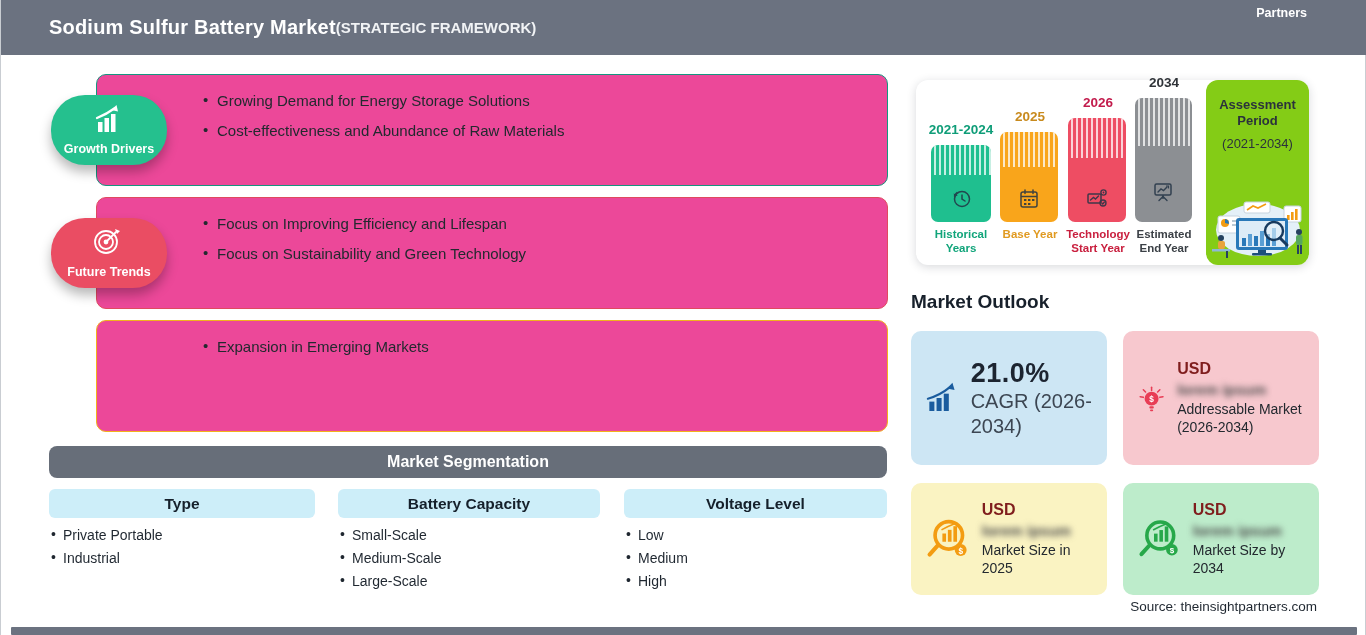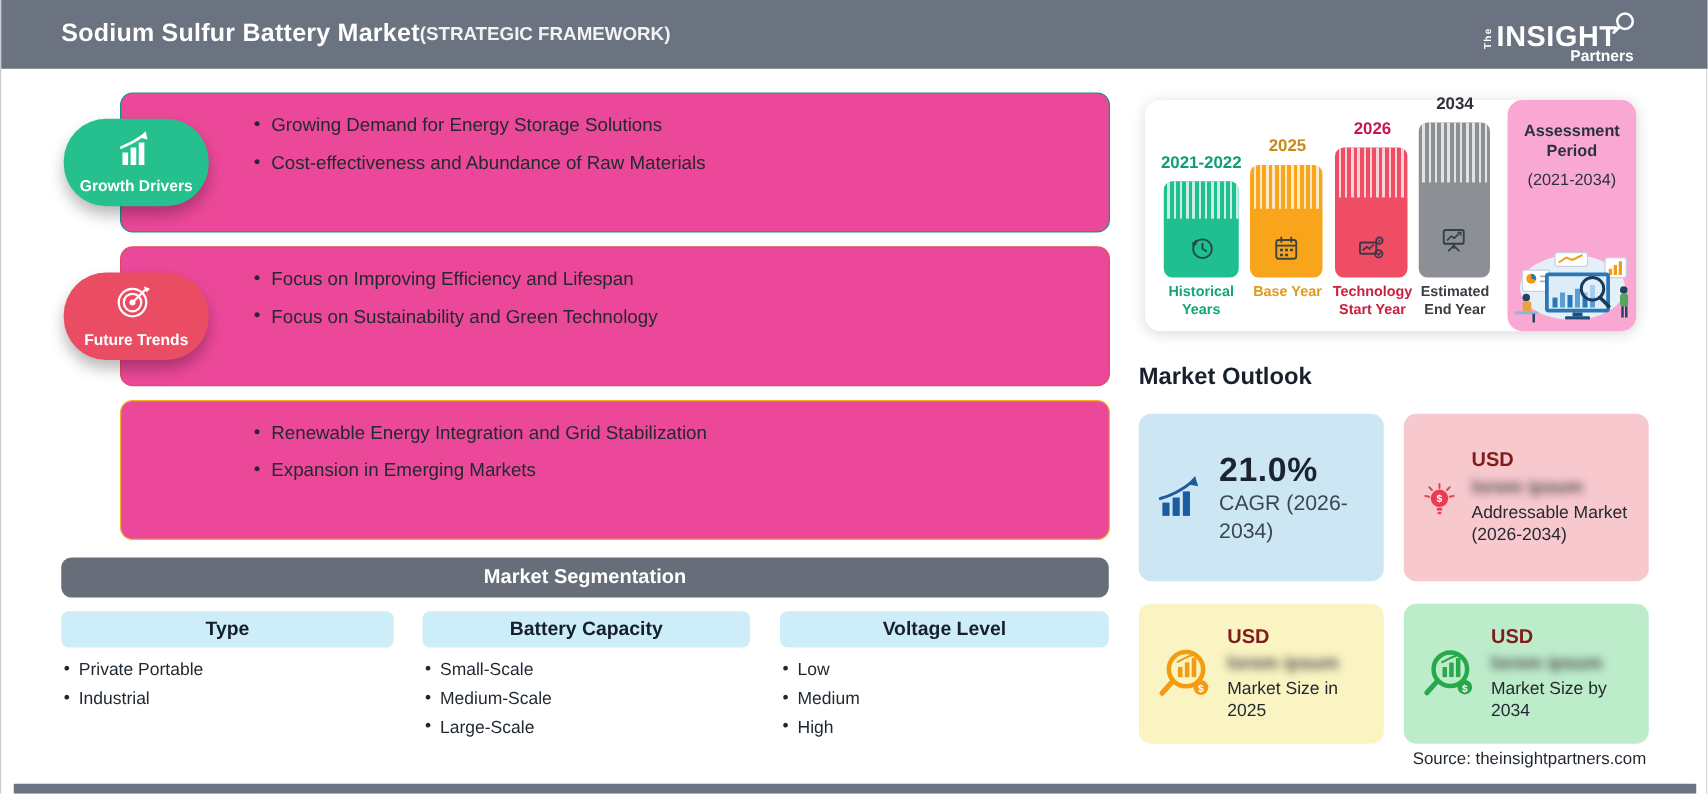--- a/index.html
+++ b/index.html
@@ -46,57 +46,49 @@
 
   
   .tl-card { position:absolute; left:915px; top:80px; width:393px; height:185px; background:#fff;
              border-radius:12px; box-shadow:0 2px 10px rgba(40,45,60,.18); }
   .tl-bar { position:absolute; border-radius:7px; overflow:hidden; }
   .tl-stripes { position:absolute; left:0; top:0; width:100%;
      background-image:repeating-linear-gradient(90deg, rgba(255,255,255,0) 0 3px, rgba(255,255,255,.75) 3px 5px); }
   .tl-year { position:absolute; font-size:13.5px; font-weight:bold; text-align:center; white-space:nowrap; }
   .tl-lab { position:absolute; top:148px; font-size:11.5px; font-weight:bold; text-align:center; line-height:1.2; }
   .tl-ico { position:absolute; opacity:.85; }
-  .assess { position:absolute; left:290px; top:0; width:103px; height:185px; background:#f9a8d4;
+  .assess { position:absolute; left:290px; top:0; width:103px; height:185px; background:#84cc16;
             border-radius:12px; text-align:center; padding-top:17px; }
   .assess-line { font-size:13px; font-weight:bold; color:#2b323c; line-height:1.25; }
   .assess-range { font-size:13px; color:#2b323c; margin-top:6px; font-weight:400; }
   .assess svg { position:absolute; left:2px; bottom:5px; }
 
   
   .mo-heading { position:absolute; left:910px; top:291px; font-size:19px; font-weight:bold; color:#17202b; }
   .mo-card { position:absolute; width:196px; border-radius:10px; display:flex; align-items:center;
              padding:0 12px 0 14px; gap:11px; }
   .mo-card .stack { display:flex; flex-direction:column; }
   .mo-value { font-size:27px; font-weight:bold; color:#1c2430; letter-spacing:.5px; }
-  .mo-caption { font-size:17px; color:#3c4652; margin-top:0; line-height:1.25; }
+  .mo-caption { font-size:20px; color:#3c4652; margin-top:0; line-height:1.25; }
   .mo-usd { font-size:16px; font-weight:bold; color:#7f1d1d; }
   .mo-blur { font-size:15px; font-weight:bold; color:#4c4c4c; filter:blur(3.4px); margin:3px 0 2px; }
   .mo-cap2 { font-size:14px; color:#23292f; line-height:1.3; }
 
   .source { position:absolute; right:48px; top:599px; font-size:13.5px; color:#1f2730; }
   .bottom-bar { position:absolute; left:10px; top:627px; width:1346px; height:8px; background:#6b7280; border-radius:1px; }
 </style>
 </head>
 <body>
 
 <div class="page">
 
   <div class="header">
     <span class="header-title">Sodium Sulfur Battery Market</span>
     <span class="header-sub">(STRATEGIC FRAMEWORK)</span>
     <div class="logo">
-      <div class="logo-row">
-        <span class="logo-the">The</span>
-        <span class="logo-insight">INSIGHT</span>
-        <svg class="logo-mag" width="20" height="20" viewBox="0 0 20 20">
-          <circle cx="11" cy="8" r="6.2" fill="none" stroke="#fff" stroke-width="2"></circle>
-          <line x1="6.5" y1="12.5" x2="2" y2="17" stroke="#fff" stroke-width="2.4" stroke-linecap="round"></line>
-        </svg>
-      </div>
       <div class="logo-partners">Partners</div>
     </div>
   </div>
 
   <div class="fw-box" style="top:74px;border-color:#15967f">
     <ul>
       <li>Growing Demand for Energy Storage Solutions</li>
       <li>Cost-effectiveness and Abundance of Raw Materials</li>
     </ul>
   </div>
@@ -123,21 +115,20 @@
       <circle cx="17" cy="17" r="7" fill="none" stroke="#fff" stroke-width="1.8"></circle>
       <circle cx="17" cy="17" r="2.4" fill="#fff"></circle>
       <line x1="17" y1="17" x2="27" y2="7" stroke="#fff" stroke-width="1.8" stroke-linecap="round"></line>
       <path d="M26 4 L31 6 L28 9 Z" fill="#fff"></path>
     </svg>
     <span class="badge-label">Future Trends</span>
   </div>
 
   <div class="fw-box" style="top:320px;border-color:#f2b21c">
     <ul>
-      <li>Renewable Energy Integration and Grid Stabilization</li>
       <li>Expansion in Emerging Markets</li>
     </ul>
   </div>
 
   <div class="seg-bar">
     <span>Market Segmentation</span>
   </div>
   <div class="seg-pill" style="left:48px;width:266px">
     <span>Type</span>
   </div>
@@ -157,21 +148,21 @@
     <li>Large-Scale</li>
   </ul>
   <ul class="seg-list" style="left:625px;top:527px">
     <li>Low</li>
     <li>Medium</li>
     <li>High</li>
   </ul>
 
   <div class="tl-card">
 
-    <span class="tl-year" style="left:5px;top:42px;width:80px;color:#0f9d78">2021-2022</span>
+    <span class="tl-year" style="left:5px;top:42px;width:80px;color:#0f9d78">2021-2024</span>
     <div class="tl-bar" style="left:15px;top:65px;width:60px;height:77px;background:#1fbf8f">
       <div class="tl-stripes" style="height:30px"></div>
       <svg class="tl-ico" style="left:18px;top:42px" width="24" height="24" viewBox="0 0 24 24">
         <circle cx="13" cy="12" r="7.5" fill="none" stroke="#234" stroke-width="1.5"></circle>
         <path d="M13 8 v4 l3 2" fill="none" stroke="#234" stroke-width="1.5" stroke-linecap="round"></path>
         <path d="M5.5 9 A8 8 0 0 1 8 5.5" fill="none" stroke="#234" stroke-width="1.5" stroke-linecap="round"></path>
         <path d="M4.5 6.5 L5.7 9.8 L8.8 8.2 Z" fill="#234"></path>
       </svg>
     </div>
     <div class="tl-lab" style="left:5px;width:80px;color:#12a57b">Historical Years</div>

